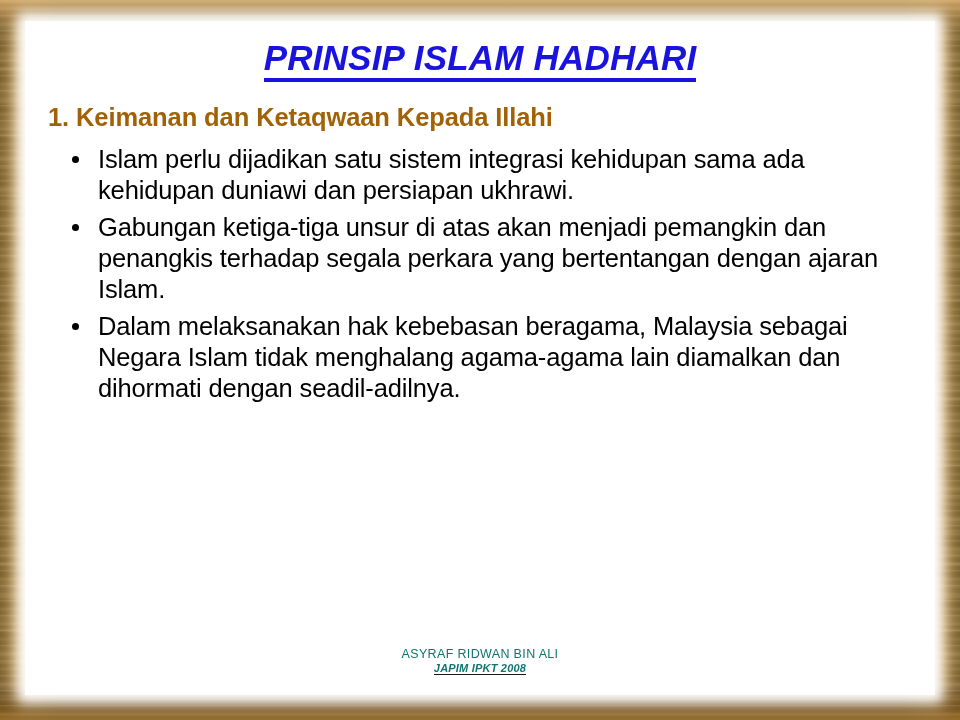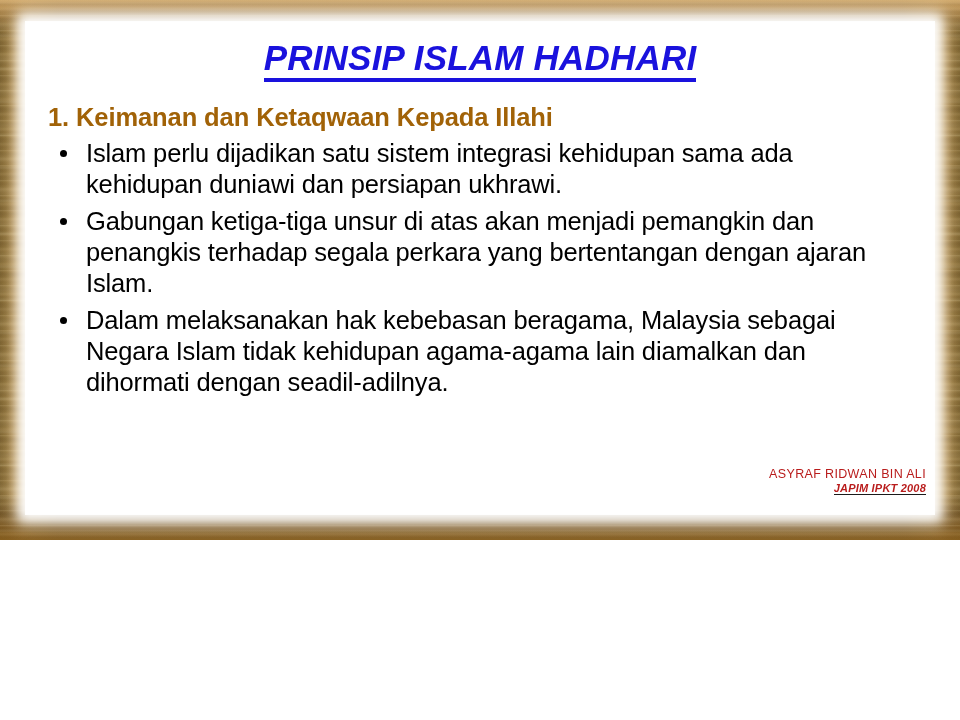--- a/index.html
+++ b/index.html
@@ -11,21 +11,21 @@
     width: 960px;
     height: 720px;
     overflow: hidden;
     font-family: "Liberation Sans", sans-serif;
   }
 
   
   #slide {
     position: relative;
     width: 960px;
-    height: 540px;
+    height: 720px;
     box-sizing: border-box;
     background: #6f5024;
     overflow: hidden;
   }
 
   
   .frame-base {
     position: absolute;
     inset: 0;
     background:
@@ -162,21 +162,21 @@
     font-weight: bold;
     color: #a16207;
     line-height: 1.18;
     margin: 0 0 6px 0;
     padding-left: 4px;
     letter-spacing: -0.1px;
   }
 
   ul.bullets {
     list-style: none;
-    margin: 0;
+    margin: 12px;
     padding: 0;
   }
   ul.bullets > li {
     position: relative;
     padding-left: 42px;
     margin-bottom: 6px;
     font-size: 25.5px;
     line-height: 1.215;
     color: #000000;
     letter-spacing: -0.15px;
@@ -193,22 +193,22 @@
   ul.bullets > li .txt {
     display: block;
   }
 
   
   .footer {
     position: absolute;
     left: 0;
     right: 0;
     bottom: 10px;
-    text-align: right;
-    color: #b91c1c;
+    text-align: center;
+    color: #0f766e;
   }
   .footer .line1 {
     font-size: 12.5px;
     letter-spacing: 0.35px;
     line-height: 1.25;
   }
   .footer .line2 {
     font-size: 11px;
     font-weight: bold;
     font-style: italic;
@@ -247,21 +247,21 @@
           <li>
             <span class="dot"></span>
             <span class="txt">Islam perlu dijadikan satu sistem integrasi kehidupan sama ada kehidupan duniawi dan persiapan ukhrawi.</span>
           </li>
           <li>
             <span class="dot"></span>
             <span class="txt">Gabungan ketiga-tiga unsur di atas akan menjadi pemangkin dan penangkis terhadap segala perkara yang bertentangan dengan ajaran Islam.</span>
           </li>
           <li>
             <span class="dot"></span>
-            <span class="txt">Dalam melaksanakan hak kebebasan beragama, Malaysia sebagai Negara Islam tidak kehidupan agama-agama lain diamalkan dan dihormati dengan seadil-adilnya.</span>
+            <span class="txt">Dalam melaksanakan hak kebebasan beragama, Malaysia sebagai Negara Islam tidak menghalang agama-agama lain diamalkan dan dihormati dengan seadil-adilnya.</span>
           </li>
         </ul>
 
       </div>
 
       <div class="footer">
         <div class="line1">ASYRAF  RIDWAN BIN ALI</div>
         <div class="line2"><span>JAPIM IPKT 2008</span></div>
       </div>
 

